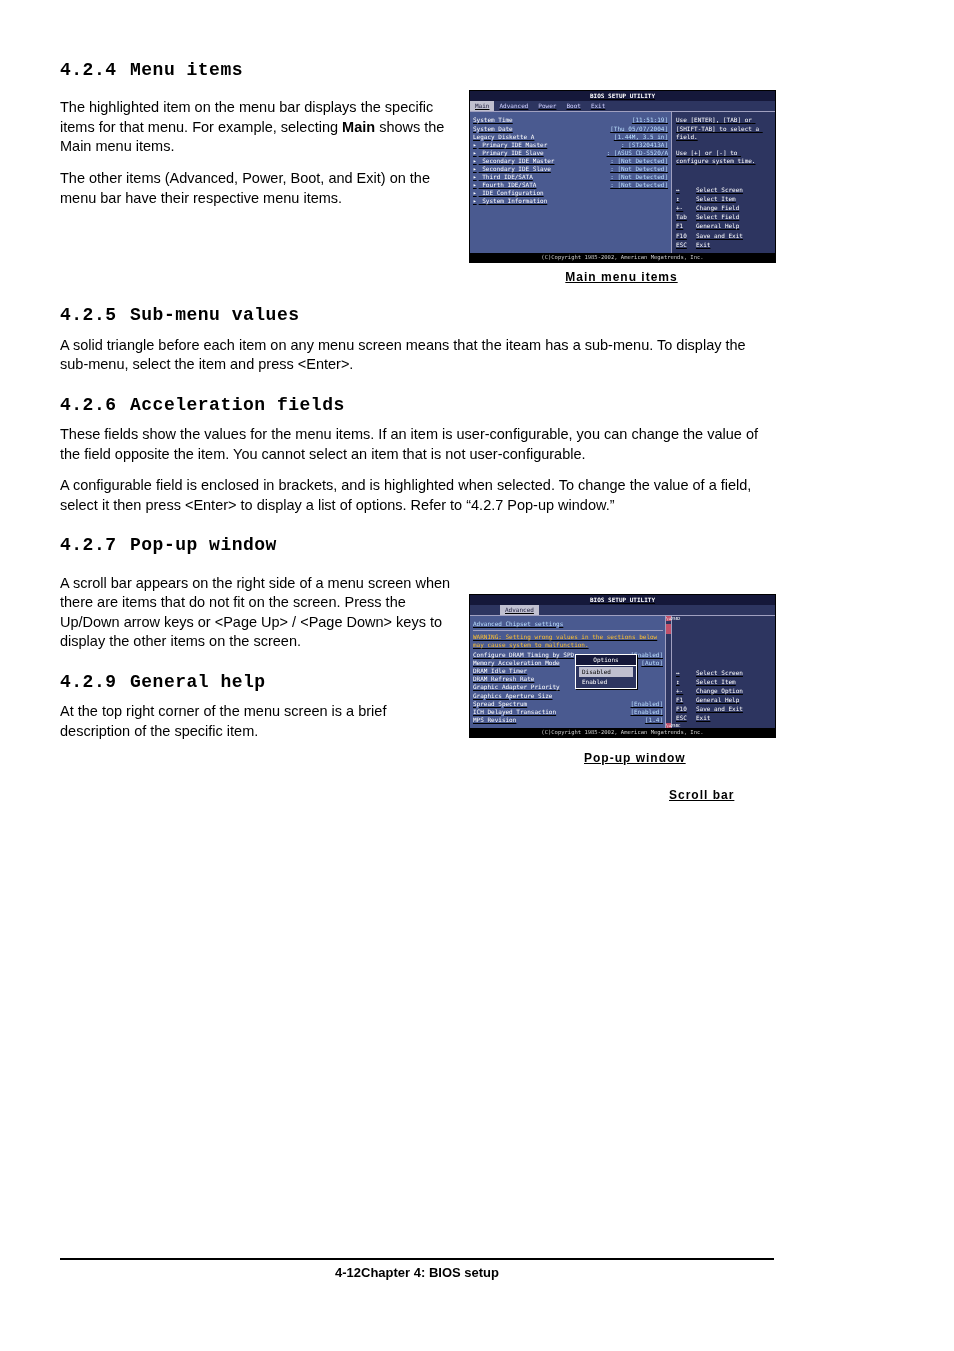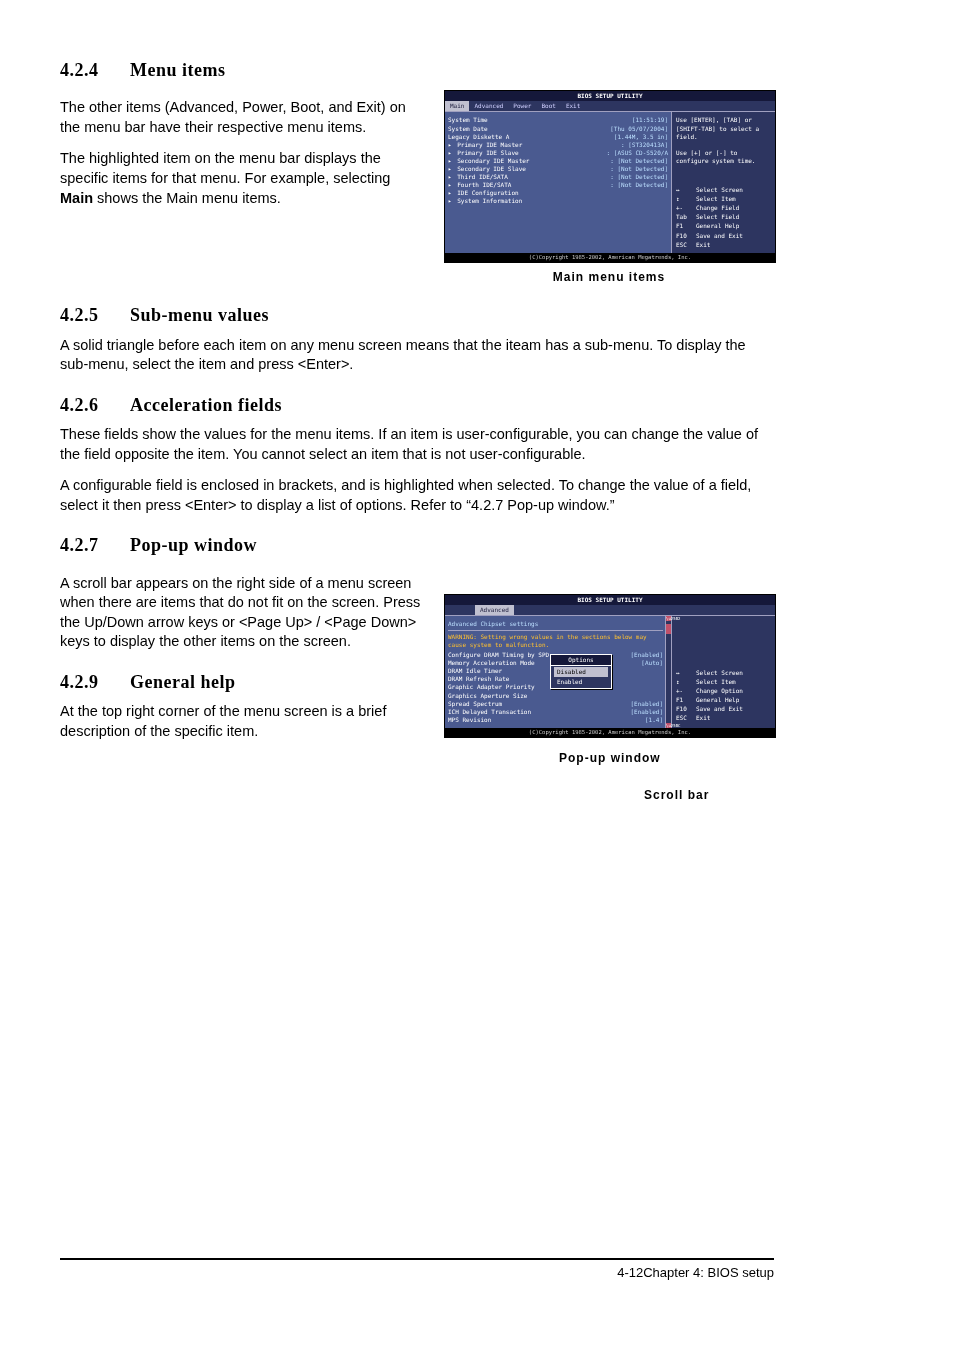--- a/index.html
+++ b/index.html
@@ -10,21 +10,21 @@
     margin: 0;
     padding: 40px 60px 30px 60px;
     width: 834px;
     box-sizing: border-box;
     line-height: 1.35;
   }
   .content-area {
     min-height: 1190px;
   }
   h2 {
-    font-family: Liberation Serif, serif;
+    font-family: Liberation Mono, monospace;
     font-weight: bold;
     font-size: 18px;
     margin: 18px 0 8px 0;
     letter-spacing: 0.5px;
   }
   h2 .secnum {
     display: inline-block;
     width: 70px;
   }
   p {
@@ -33,22 +33,23 @@
   }
   .row {
     display: flex;
     align-items: flex-start;
     gap: 18px;
   }
   .row .textcol {
     flex: 1;
   }
   .row .figcol {
-    width: 330px;
+    width: 305px;
     flex-shrink: 0;
+    text-decoration: underline;
   }
   .figcaption {
     text-align: center;
     font-weight: bold;
     font-size: 12px;
     margin-top: 6px;
     letter-spacing: 1px;
   }
   
   .bios {
@@ -185,22 +186,22 @@
     margin-top: 20px;
     margin-left: 200px;
   }
   hr.footer-rule {
     border: none;
     border-top: 2px solid #000;
     margin: 10px 0 4px 0;
   }
   .footer {
     display: flex;
-    justify-content: flex-end;
-    font-weight: normal;
+    justify-content: center;
+    font-weight: bold;
     font-size: 13px;
   }
   .help-key {
     color: #fff;
     display: flex;
     gap: 2px;
     margin-top: 1px;
   }
   .help-key span:first-child {
     min-width: 18px;
@@ -208,22 +209,22 @@
 </style>
 </head>
 <body>
 
 <div class="content-area">
 
 <section>
   <h2><span class="secnum">4.2.4</span><span>Menu items</span></h2>
   <div class="row">
     <div class="textcol">
+      <p><span>The highlighted item on the menu bar  displays the specific items for that menu. For example, selecting </span><b>Main</b><span> shows the Main menu items.</span></p>
       <p>The other items (Advanced, Power, Boot, and Exit) on the menu bar have their respective menu items.</p>
-      <p><span>The highlighted item on the menu bar  displays the specific items for that menu. For example, selecting </span><b>Main</b><span> shows the Main menu items.</span></p>
     </div>
     <div class="figcol">
       <div class="bios">
         <div class="bios-title">BIOS SETUP UTILITY</div>
         <div class="bios-menubar" id="bios1-menu">
               <span class="sel">Main</span>
               <span>Advanced</span>
               <span>Power</span>
               <span>Boot</span>
               <span>Exit</span>

